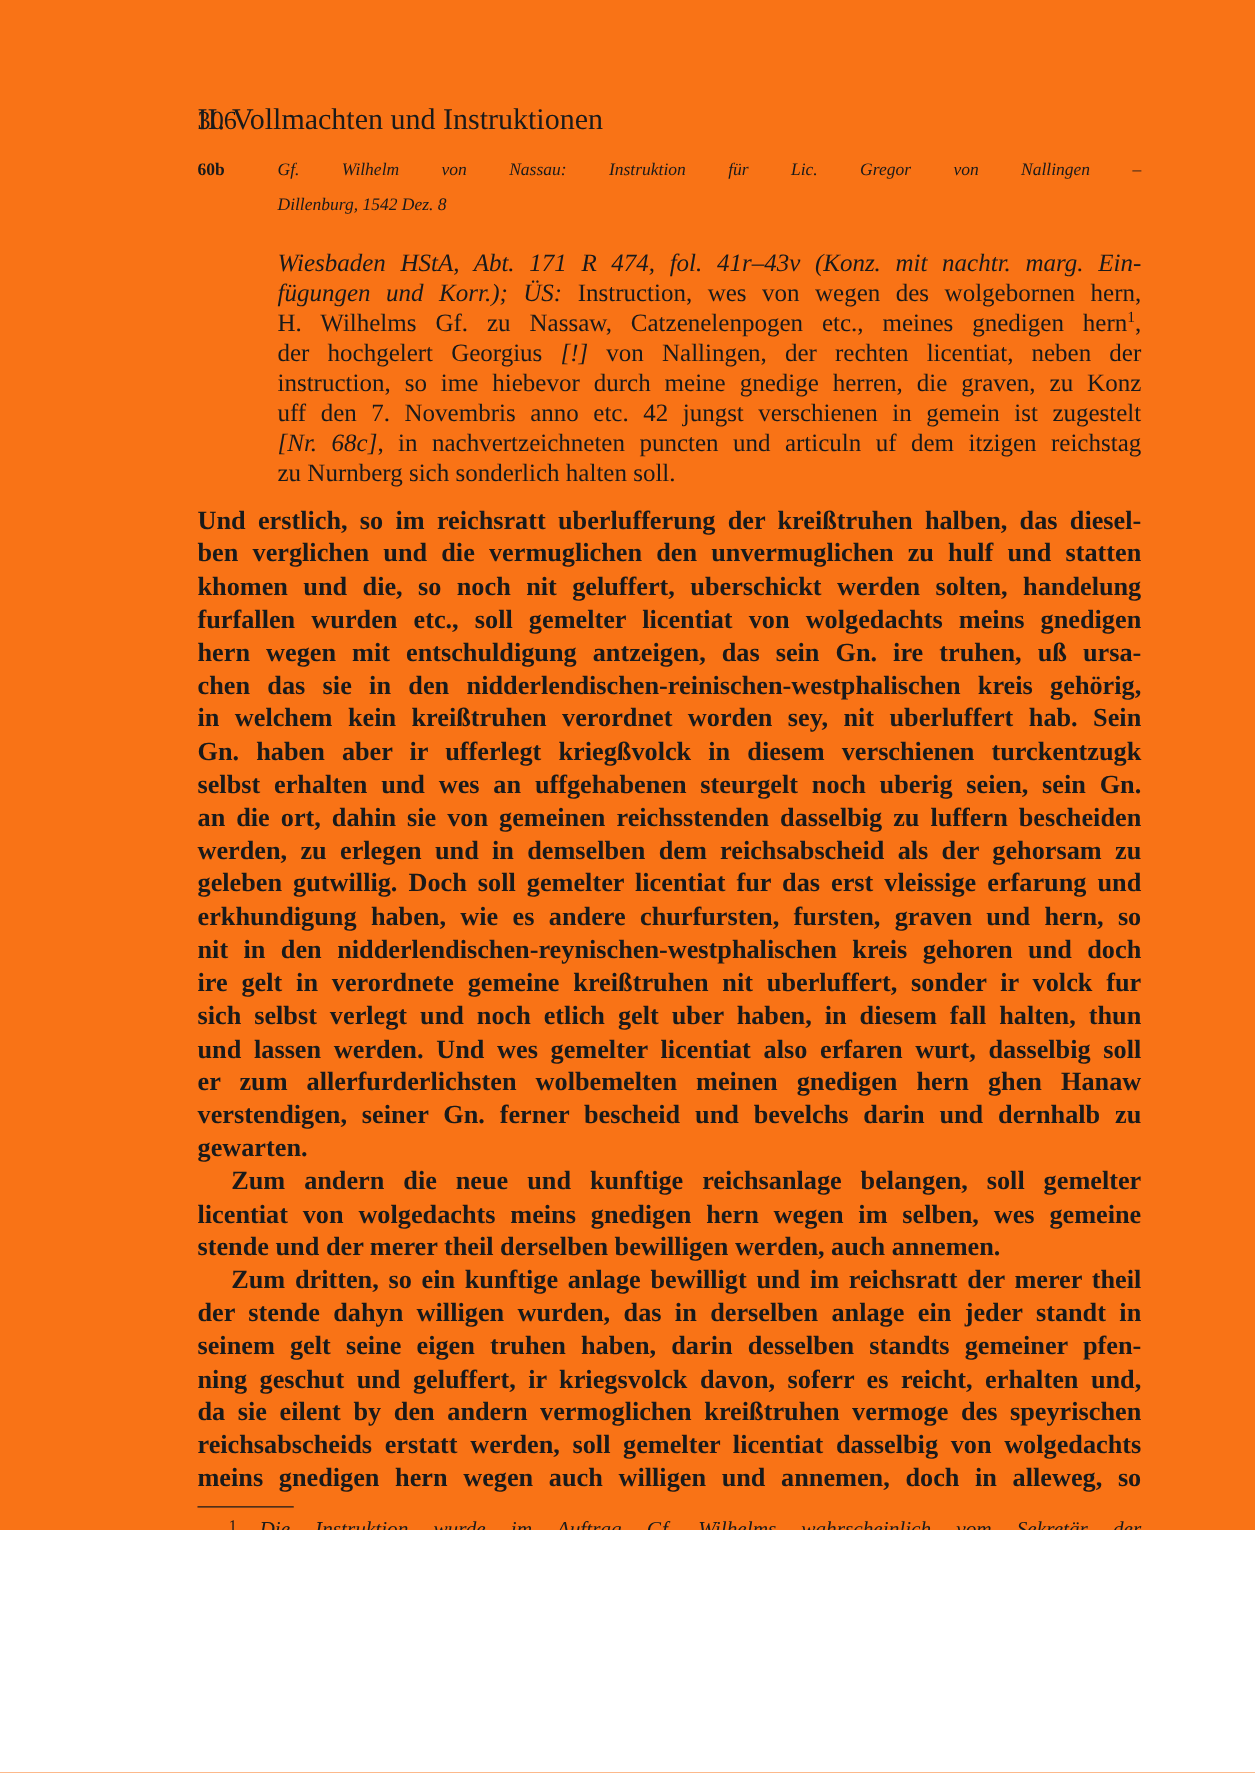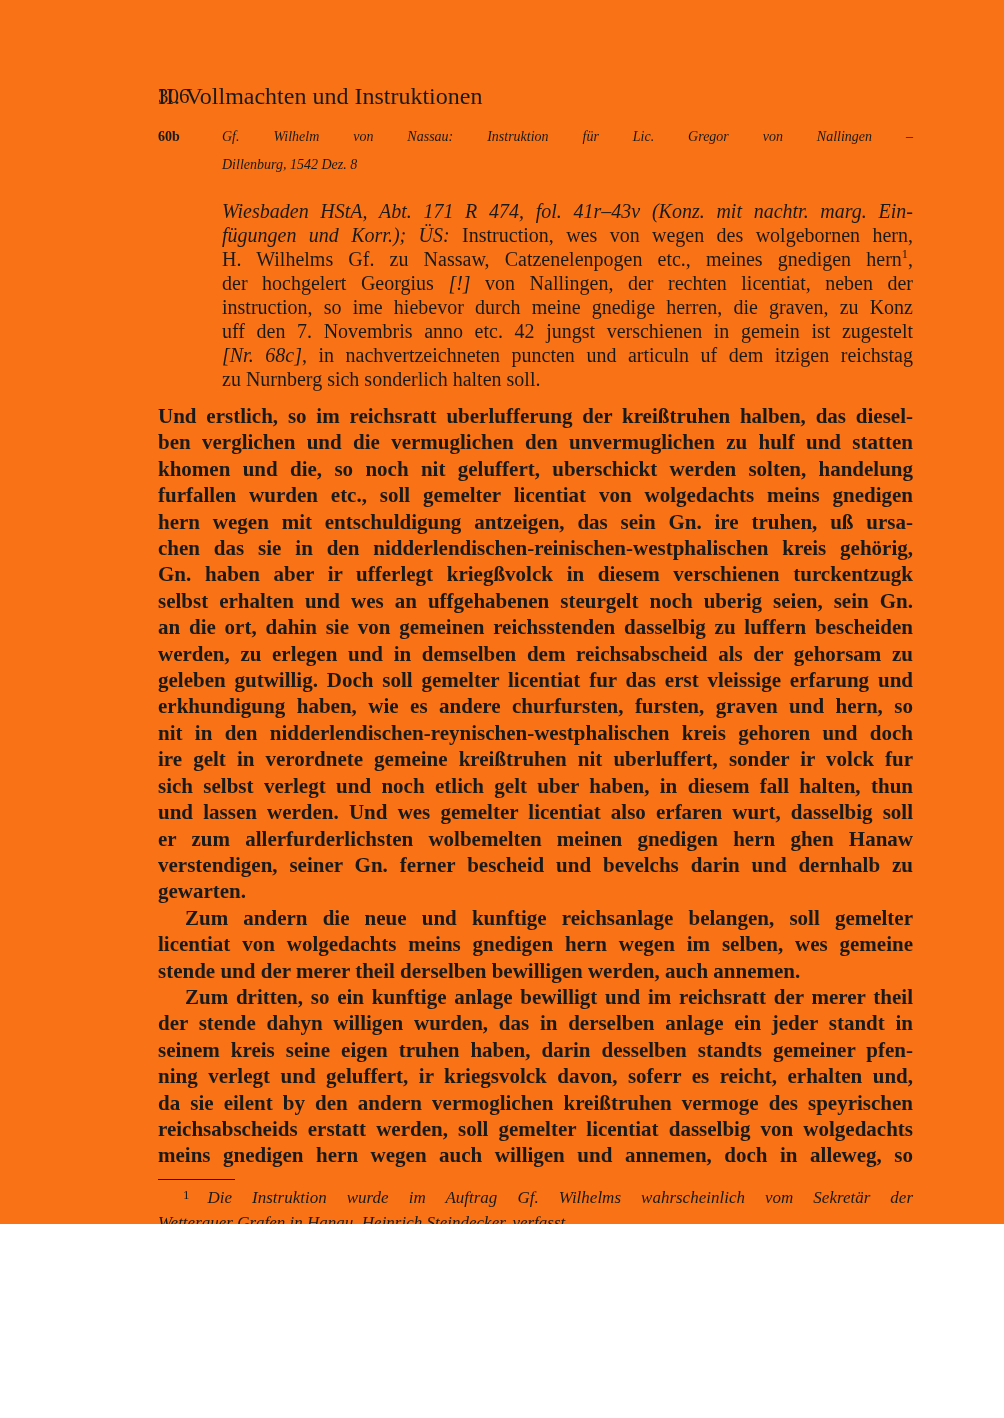--- a/index.html
+++ b/index.html
@@ -114,20 +114,21 @@
       </div>
 
     <div class="bodytext" id="body-text">
         <div>
           <div class="line"><span>Und erstlich, so im reichsratt uberlufferung der kreißtruhen halben, das diesel-</span></div>
           <div class="line"><span>ben verglichen und die vermuglichen den unvermuglichen zu hulf und statten</span></div>
           <div class="line"><span>khomen und die, so noch nit geluffert, uberschickt werden solten, handelung</span></div>
           <div class="line"><span>furfallen wurden etc., soll gemelter licentiat von wolgedachts meins gnedigen</span></div>
           <div class="line"><span>hern wegen mit entschuldigung antzeigen, das sein Gn. ire truhen, uß ursa-</span></div>
           <div class="line"><span>chen das sie in den nidderlendischen-reinischen-westphalischen kreis gehörig,</span></div>
+          <div class="line"><span>in welchem kein kreißtruhen verordnet worden sey, nit uberluffert hab. Sein</span></div>
           <div class="line"><span>Gn. haben aber ir ufferlegt kriegßvolck in diesem verschienen turckentzugk</span></div>
           <div class="line"><span>selbst erhalten und wes an uffgehabenen steurgelt noch uberig seien, sein Gn.</span></div>
           <div class="line"><span>an die ort, dahin sie von gemeinen reichsstenden dasselbig zu luffern bescheiden</span></div>
           <div class="line"><span>werden, zu erlegen und in demselben dem reichsabscheid als der gehorsam zu</span></div>
           <div class="line"><span>geleben gutwillig. Doch soll gemelter licentiat fur das erst vleissige erfarung und</span></div>
           <div class="line"><span>erkhundigung haben, wie es andere churfursten, fursten, graven und hern, so</span></div>
           <div class="line"><span>nit in den nidderlendischen-reynischen-westphalischen kreis gehoren und doch</span></div>
           <div class="line"><span>ire gelt in verordnete gemeine kreißtruhen nit uberluffert, sonder ir volck fur</span></div>
           <div class="line"><span>sich selbst verlegt und noch etlich gelt uber haben, in diesem fall halten, thun</span></div>
           <div class="line"><span>und lassen werden. Und wes gemelter licentiat also erfaren wurt, dasselbig soll</span></div>
@@ -136,22 +137,22 @@
           <div class="line no-just"><span>gewarten.</span></div>
         </div>
         <div>
           <div class="line indent"><span>Zum andern die neue und kunftige reichsanlage belangen, soll gemelter</span></div>
           <div class="line"><span>licentiat von wolgedachts meins gnedigen hern wegen im selben, wes gemeine</span></div>
           <div class="line no-just"><span>stende und der merer theil derselben bewilligen werden, auch annemen.</span></div>
         </div>
         <div>
           <div class="line indent"><span>Zum dritten, so ein kunftige anlage bewilligt und im reichsratt der merer theil</span></div>
           <div class="line"><span>der stende dahyn willigen wurden, das in derselben anlage ein jeder standt in</span></div>
-          <div class="line"><span>seinem kreis seine eigen truhen haben, darin desselben standts gemeiner pfen-</span></div>
-          <div class="line"><span>ning verlegt und geluffert, ir kriegsvolck davon, soferr es reicht, erhalten und,</span></div>
+          <div class="line"><span>seinem gelt seine eigen truhen haben, darin desselben standts gemeiner pfen-</span></div>
+          <div class="line"><span>ning geschut und geluffert, ir kriegsvolck davon, soferr es reicht, erhalten und,</span></div>
           <div class="line"><span>da sie eilent by den andern vermoglichen kreißtruhen vermoge des speyrischen</span></div>
           <div class="line"><span>reichsabscheids erstatt werden, soll gemelter licentiat dasselbig von wolgedachts</span></div>
           <div class="line"><span>meins gnedigen hern wegen auch willigen und annemen, doch in alleweg, so</span></div>
         </div>
       </div>
 
     <div class="fnrule"></div>
     <div class="footnote" id="footnote">
         <div class="line indent"><span class="fn-marker">1</span><span class="it">Die Instruktion wurde im Auftrag Gf. Wilhelms wahrscheinlich vom Sekretär der</span></div>
         <div class="line no-just"><span class="it">Wetterauer Grafen in Hanau, Heinrich Steindecker, verfasst.</span></div>

